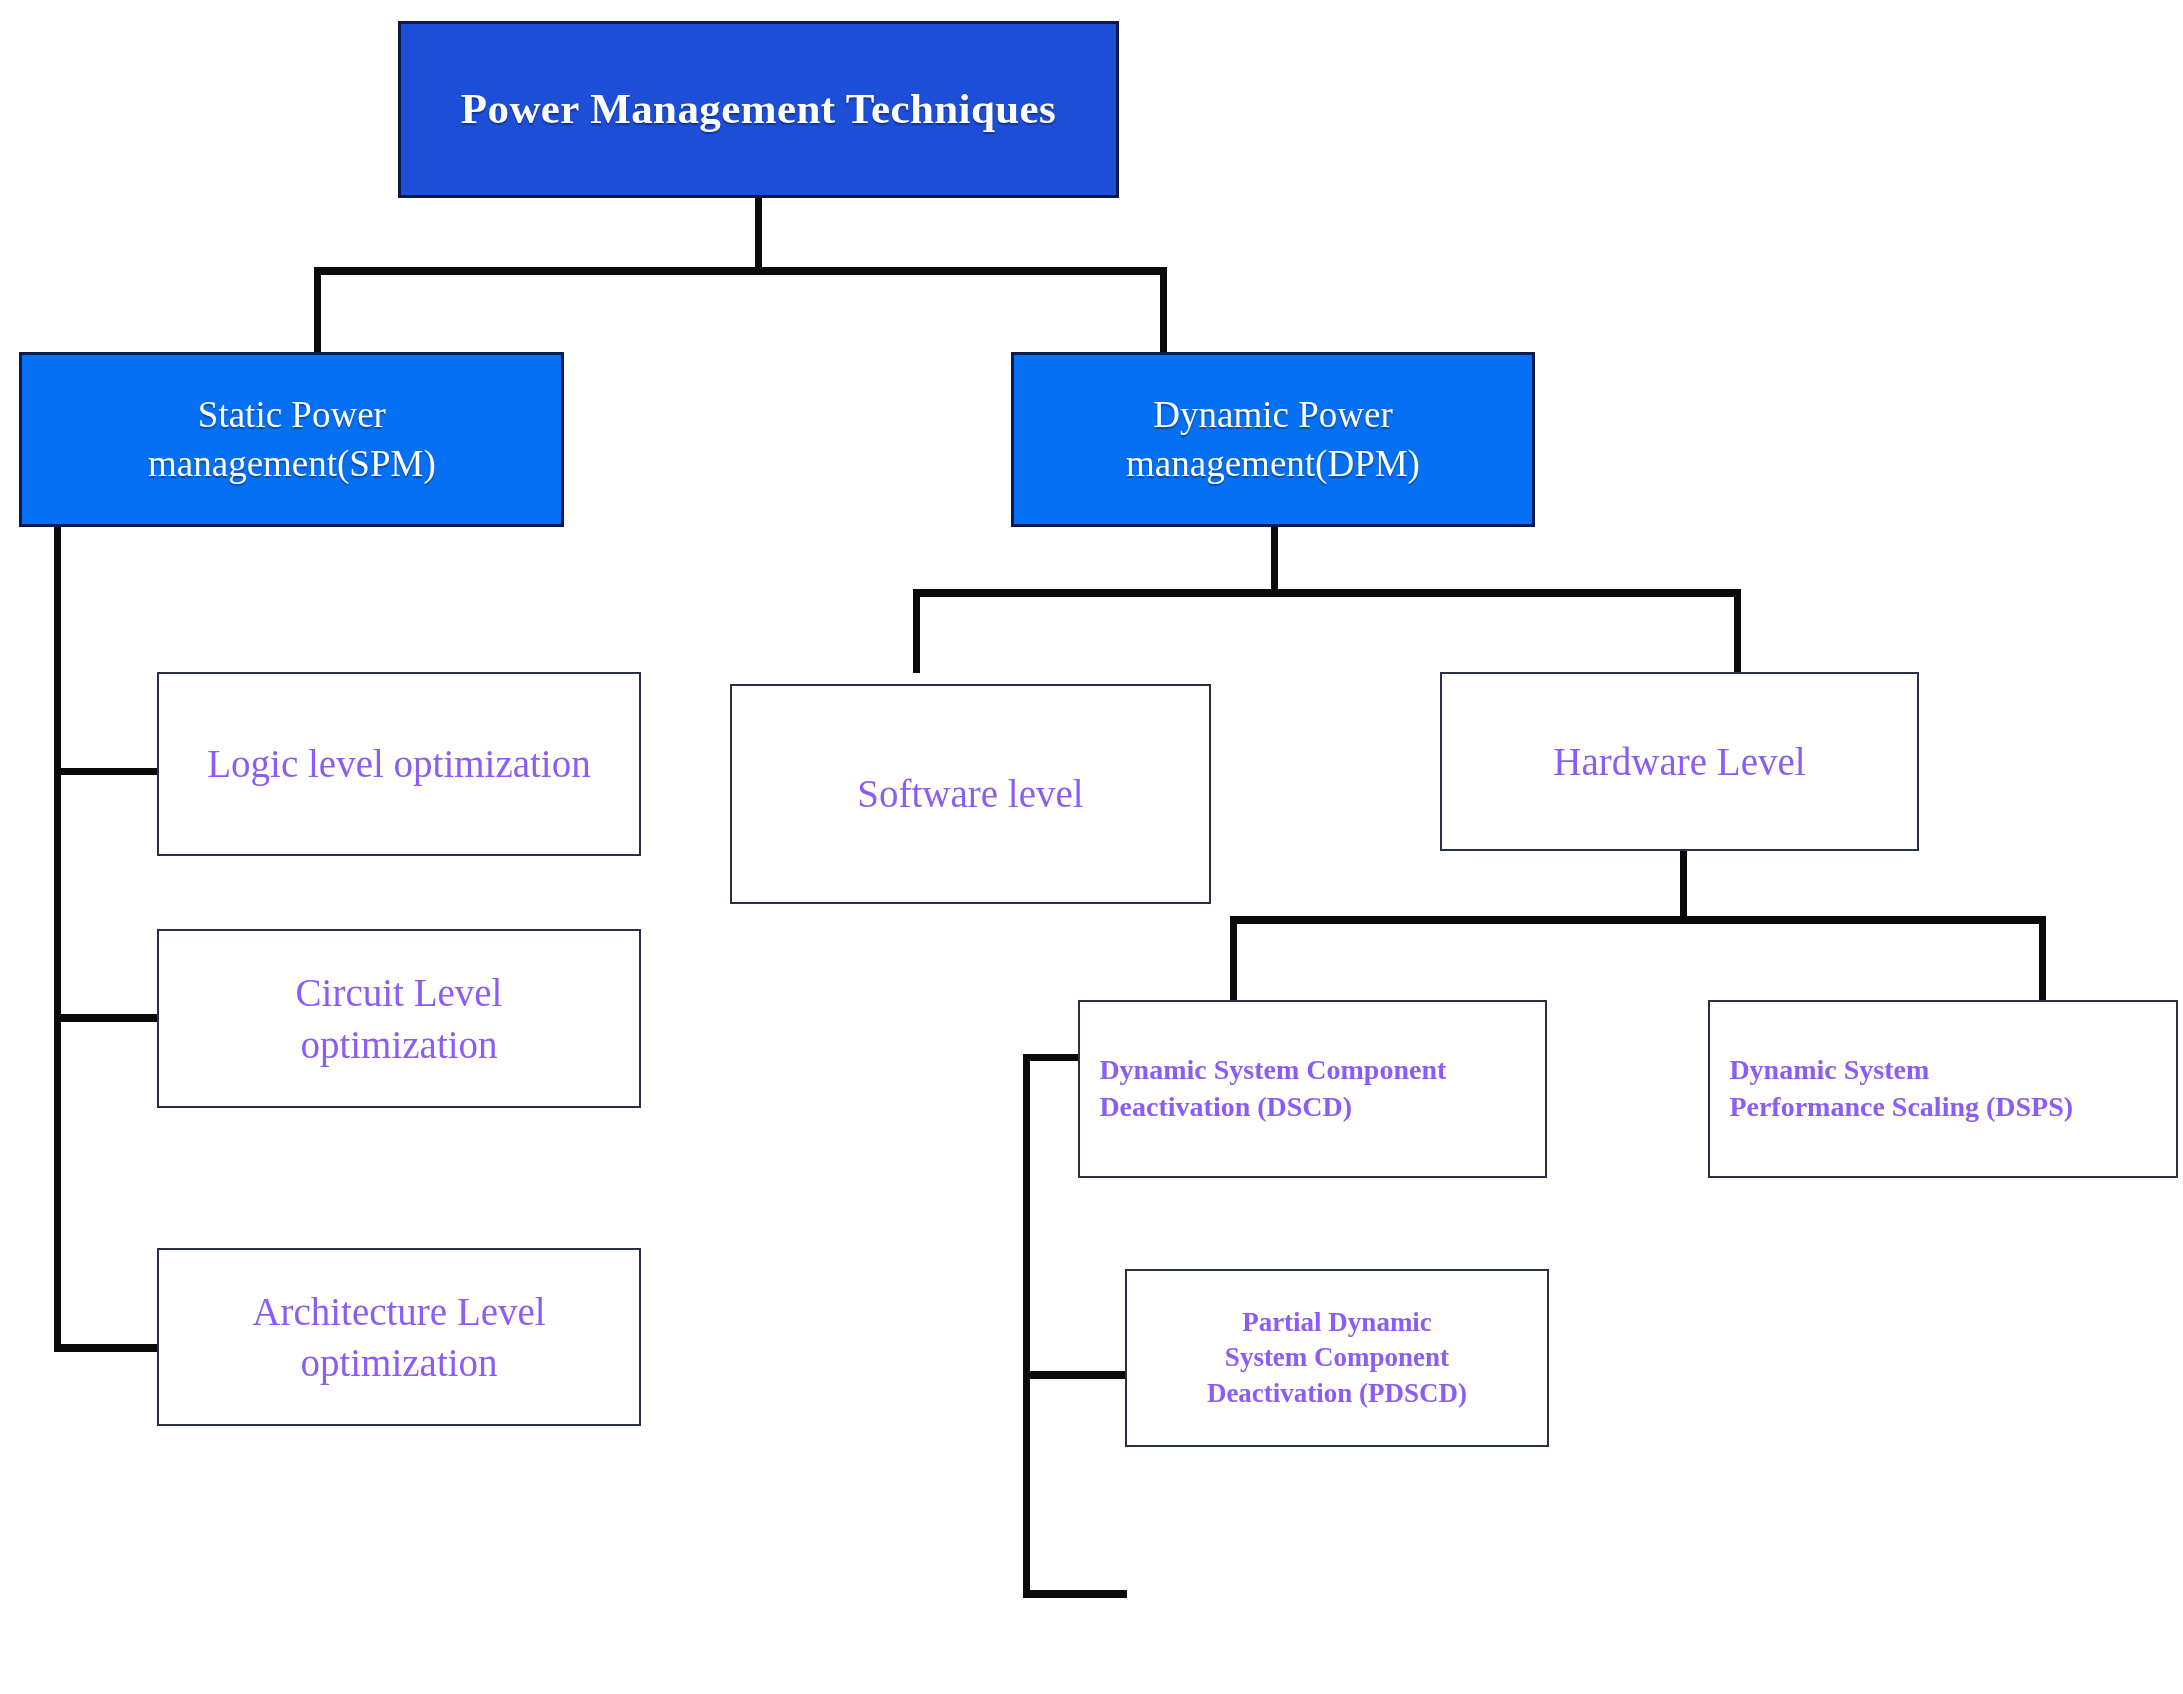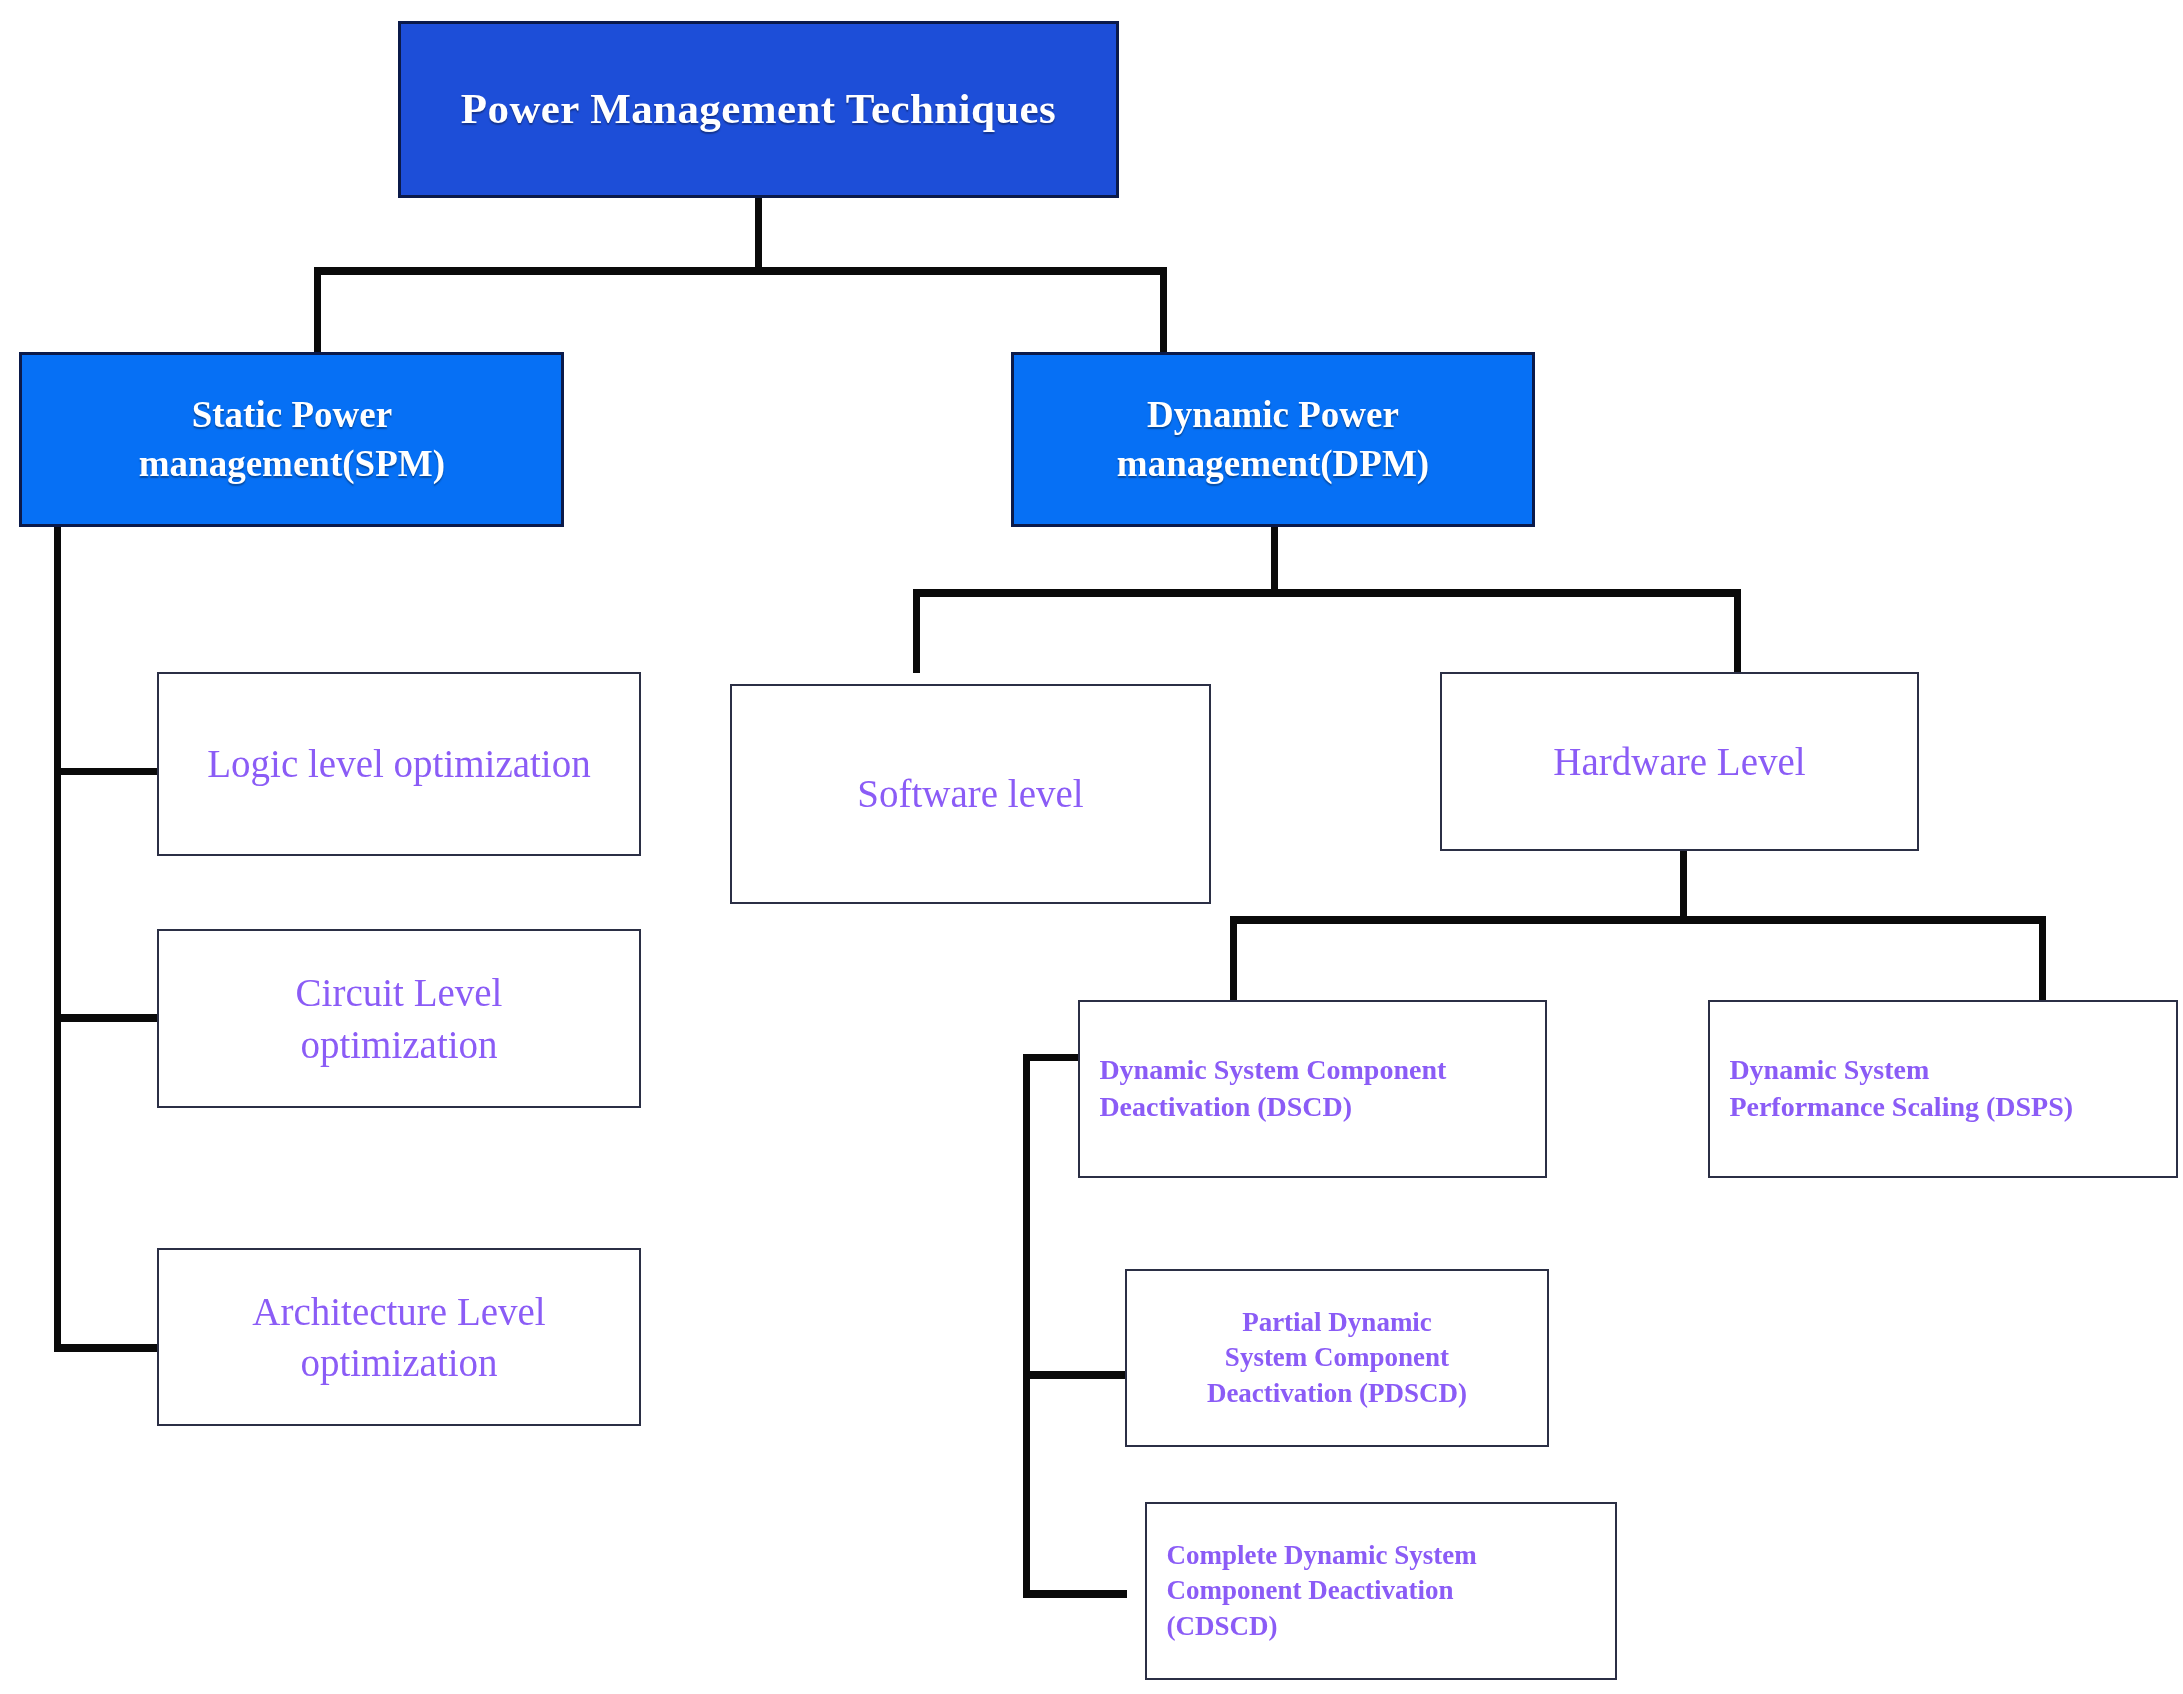--- a/index.html
+++ b/index.html
@@ -38,21 +38,21 @@
     font-size: 43px;
     letter-spacing: 0.4px;
     text-shadow: 0 1.5px 1.5px rgba(0,0,0,0.35);
   }
 
   
   .node.level1 {
     background: #0670f5;
     border: 3.7px solid #0b1a4a;
     color: #ffffff;
-    font-weight: bold;
+    font-weight: normal;
     font-size: 37px;
     text-shadow: 0 1.5px 1.5px rgba(0,0,0,0.35);
   }
 
   
   .node.plain {
     background: #ffffff;
     border: 2.2px solid #2b2f45;
     color: #8b5cf6;
   }
@@ -175,22 +175,15 @@
   </div>
 
   <div class="node plain leaf tight" style="left:1125px; top:1269px; width:424px; height:178px;">
     <span>
       <span>Partial Dynamic</span><br>
       <span>System Component</span><br>
       <span>Deactivation (PDSCD)</span>
     </span>
   </div>
 
-  <div class="node plain leaf tight align-left pad-l" style="left:1125px; top:1502px; width:472px; height:178px;">
-    <span>
-      <span>Complete Dynamic System</span><br>
-      <span>Component Deactivation</span><br>
-      <span>(CDSCD)</span>
-    </span>
-  </div>
 
 </div>
 
 
 </body></html>

